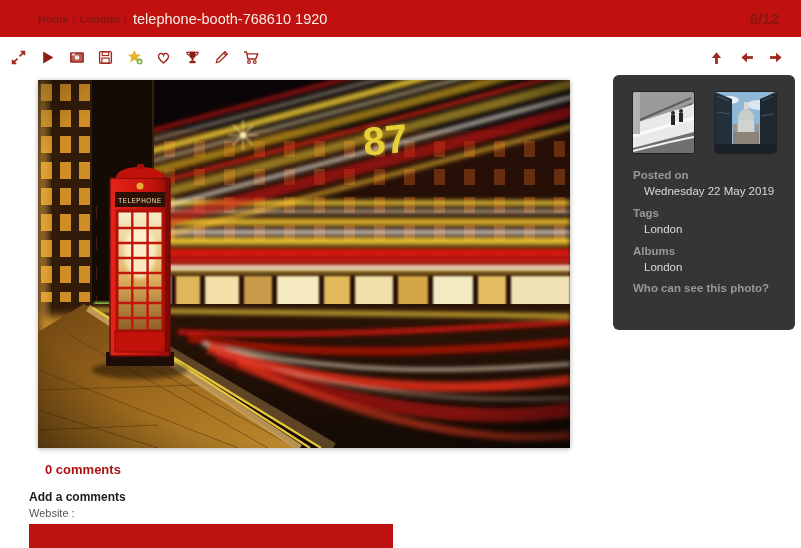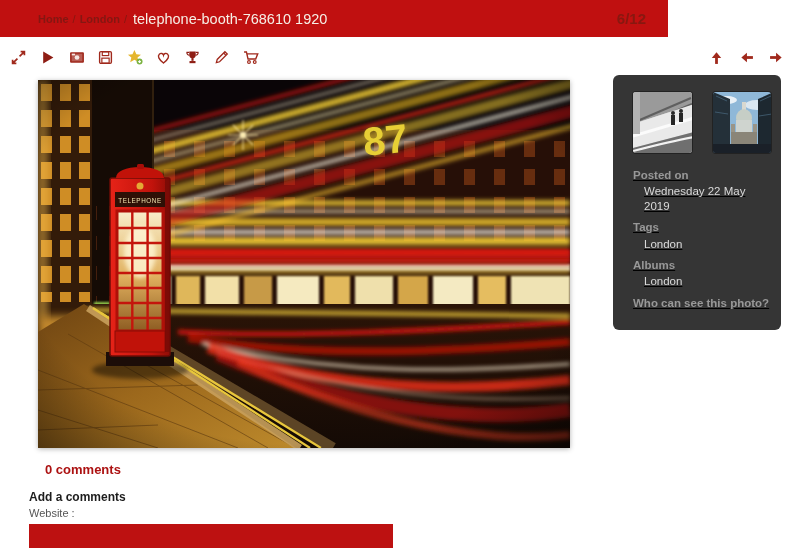--- a/index.html
+++ b/index.html
@@ -2,21 +2,21 @@
 <html><head>
 <meta charset="utf-8">
 <style>
   html,body{margin:0;padding:0;}
   body{
     width:801px;height:548px;position:relative;overflow:hidden;
     background:#ffffff;font-family:"Liberation Sans",sans-serif;
   }
   
   .header{
-    position:absolute;left:0;top:0;width:668px;height:37px;background:#c01010;
+    position:absolute;left:0;top:0;width:801px;height:37px;background:#c01010;
     display:flex;align-items:center;box-sizing:border-box;padding:0 22px 0 38px;
   }
   .crumb-link{color:#841712;font-size:11px;text-decoration:none;font-weight:bold;cursor:pointer;}
   .crumb-sep{color:#841712;font-size:11px;margin:0 4px;}
   .page-title{color:#f6efe6;font-size:14.5px;font-weight:normal;margin:0 0 0 2px;}
   .counter{margin-left:auto;color:#871810;font-size:15px;font-weight:bold;}
   
   .toolbar{
     position:absolute;left:0;top:37px;width:801px;height:40px;background:#fff;
     display:flex;align-items:center;box-sizing:border-box;padding:0 12px 0 10px;
@@ -25,24 +25,23 @@
   .tb-btn{width:17px;height:17px;display:inline-flex;align-items:center;justify-content:center;cursor:pointer;}
   .tb-btn svg{display:block;}
   .tb-nav{margin-left:auto;display:flex;align-items:center;gap:13px;margin-right:4px;}
   
   .photo-frame{
     position:absolute;left:38px;top:80px;width:532px;height:368px;
     box-shadow:0 1px 5px rgba(0,0,0,.3);cursor:pointer;background:#000;
   }
   
   .sidebar{
-    position:absolute;left:613px;top:75px;width:168px;height:255px;
+    position:absolute;left:613px;top:75px;width:182px;height:255px;
     background:#353535;border-radius:6px;box-sizing:border-box;
     padding:17px 10px 0 20px;
-    text-decoration:underline;
   }
   .thumbs{display:flex;gap:21px;}
   .thumb{width:61px;height:61px;border-radius:3px;overflow:hidden;cursor:pointer;box-shadow:0 0 0 1px rgba(0,0,0,.35);}
   .info{margin-top:15px;font-size:11.5px;line-height:1.25;}
   .info-row{margin-bottom:7px;}
   .info-label{color:#989898;font-weight:bold;}
   .info-value{color:#dadada;padding-left:11px;margin-top:2px;}
   
   .comments-count{position:absolute;left:29px;top:462px;color:#ac1111;font-size:13px;font-weight:bold;margin-left:16px;}
   .add-comment{position:absolute;left:29px;top:490px;color:#1d1d1d;font-size:12px;font-weight:bold;}

